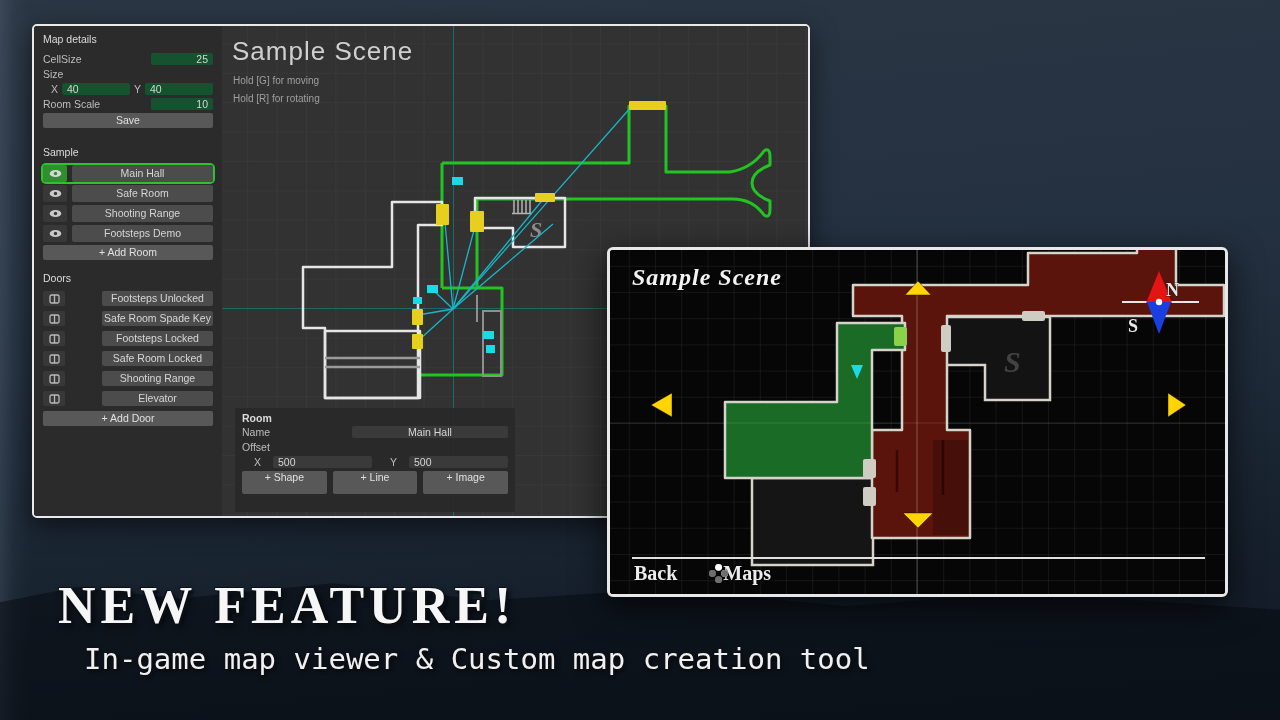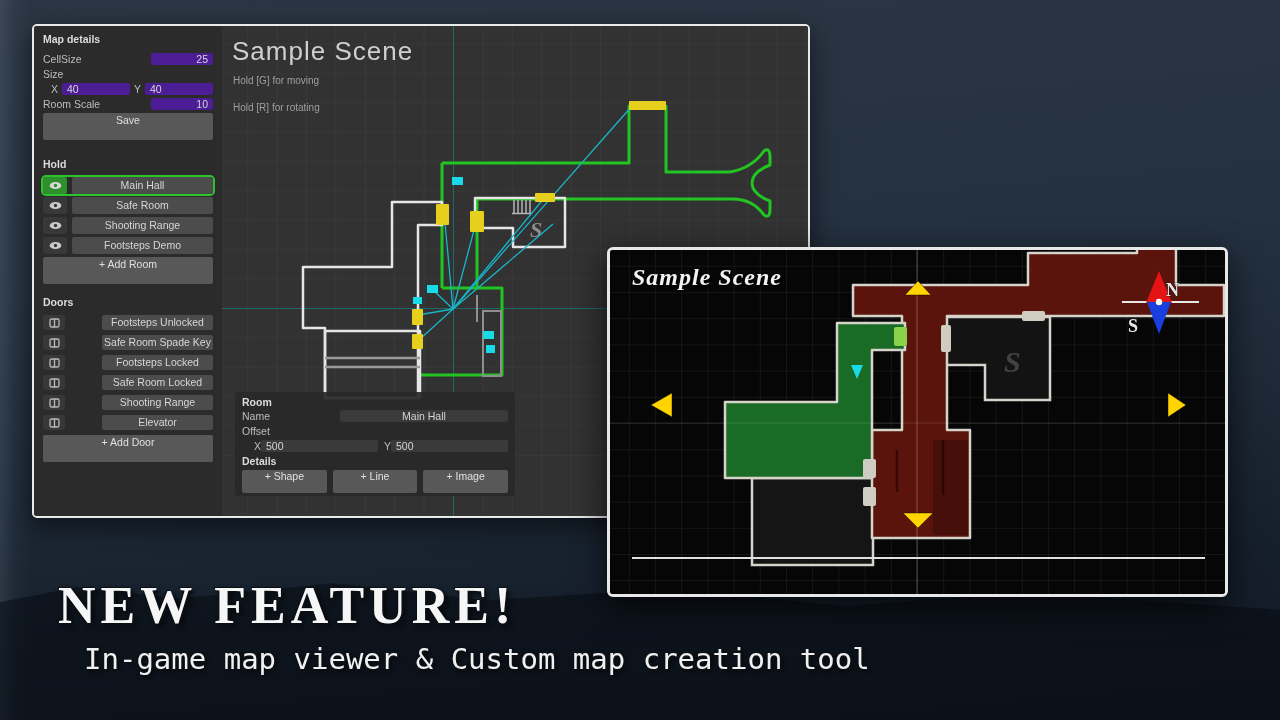--- a/index.html
+++ b/index.html
@@ -16,52 +16,52 @@
     background:rgba(7,11,17,0.55);
     clip-path:polygon(0 38%,6% 30%,14% 36%,26% 28%,38% 37%,52% 31%,66% 40%,80% 33%,100% 42%,100% 100%,0 100%);
     pointer-events:none;}
 
   
   .editor-win{ position:absolute; left:32px; top:24px; width:778px; height:494px;
     background:#2e2e2e; border:2px solid #e9e9e9; border-radius:5px;
     box-shadow:0 8px 26px rgba(0,0,0,0.55); overflow:hidden;}
   .sidebar{ position:absolute; left:0; top:0; width:188px; height:100%;
     background:#2b2b2b; padding:5px 9px; font-size:10.5px; color:#c9c9c9;}
-  .sb-h{ font-weight:bold; color:#dcdcdc; margin:2px 0 7px; }
+  .sb-h{ font-weight:normal; color:#dcdcdc; margin:2px 0 7px; }
   .frow{ display:flex; align-items:center; height:13px; margin-bottom:2px; }
   .frow .lab{ flex:1; color:#bdbdbd; }
-  .fbox{ background:#4c1d95; border-radius:2px; height:12px; line-height:12px; padding:0 5px; color:#d6d6d6;}
+  .fbox{ background:#14532d; border-radius:2px; height:12px; line-height:12px; padding:0 5px; color:#d6d6d6;}
   .fbox.right{ width:62px; text-align:right; }
   .xy{ display:flex; align-items:center; gap:4px; height:13px; margin-bottom:2px; padding-left:8px;}
   .xy .axis{ color:#bdbdbd; }
   .xy .fbox{ flex:1; }
   .btn{ background:#585858; color:#e0e0e0; border-radius:2px; text-align:center;
-    height:27px; line-height:15px; font-size:10.5px; cursor:default;}
+    height:15px; line-height:15px; font-size:10.5px; cursor:default;}
   .btn.full{ margin-top:3px; }
   .list-row{ display:flex; gap:5px; margin-bottom:3px; height:17px; align-items:stretch;}
   .list-row .ic{ width:24px; background:#383838; border-radius:2px; display:flex; align-items:center; justify-content:center;}
   .list-row .rlabel{ flex:1; background:#4c4c4c; border-radius:2px; text-align:center; line-height:17px; color:#d6d6d6;}
   .list-row.sel{ box-shadow:0 0 0 2px #2ec22e; border-radius:3px;}
   .list-row.sel .ic{ background:#2f8f2f; }
   .door-row{ height:15px; margin-bottom:5px;}
   .door-row .rlabel{ line-height:15px;margin-left:32px;}
   .door-row .ic{ width:22px; }
   .rooms-h{ margin-top:18px; }
   .doors-h{ margin-top:12px; }
 
   .canvas{ position:absolute; left:188px; top:0; right:0; bottom:0; background:#323232;}
   .canvas svg{ position:absolute; inset:0; width:100%; height:100%; }
   .scene-title{ position:absolute; left:10px; top:10px; font-size:26px; letter-spacing:1px; color:#cfcfcf;}
   .hint{ position:absolute; left:11px; font-size:10px; color:#9f9f9f; }
-  .hint.h1{ top:49px;text-align:right; } .hint.h2{ top:67px;margin-top:9px; }
-
-  .room-panel{ position:absolute; left:13px; top:366px; width:280px; height:104px;
+  .hint.h1{ top:49px;text-align:right; } .hint.h2{ top:67px; }
+
+  .room-panel{ position:absolute; left:13px; top:382px; width:280px; height:104px;
     background:rgba(40,40,40,0.92); border-radius:3px; padding:4px 7px; font-size:10.5px; color:#bdbdbd;}
   .rp-h{ font-weight:bold; color:#dcdcdc; height:13px; }
-  .rp-row{ display:flex; align-items:center; height:14px; margin-bottom:1px; gap:0;}
+  .rp-row{ display:flex; align-items:center; height:14px; margin-bottom:1px; gap:12px;}
   .rp-row .rlab{ color:#bdbdbd; }
   .rp-row .rfield{ background:#3a3a3a; border-radius:2px; height:12px; line-height:12px; flex:1; padding:0 5px; color:#d6d6d6;}
   .rp-buttons{ display:flex; gap:6px; margin-top:2px; }
   .rp-buttons .btn{ flex:1; height:23px; line-height:13px; }
 
   
   .viewer-win{ position:absolute; left:607px; top:247px; width:621px; height:350px;
     background:#060606; border:3px solid #e8e8e8; border-radius:6px;
     box-shadow:0 10px 34px rgba(0,0,0,0.7); overflow:hidden;}
   .viewer-win svg{ position:absolute; inset:0; width:100%; height:100%; }
@@ -174,23 +174,20 @@
       </div>
       <div class="rp-row">
         <span class="rlab">Offset</span>
       </div>
       <div class="rp-row" style="padding-left:12px">
         <span class="rlab">X</span>
         <span class="rfield">500</span>
         <span class="rlab" style="margin-left:6px">Y</span>
         <span class="rfield">500</span>
       </div>
-      <div class="rp-row">
-        <span class="rlab" style="font-weight:bold;color:#dcdcdc">Details</span>
-      </div>
       <div class="rp-buttons">
         <div class="btn">+ Shape</div>
         <div class="btn">+ Line</div>
         <div class="btn">+ Image</div>
       </div>
     </div>
   </div>
 
   <div class="sidebar">
     <div class="sb-h">Map details</div>
@@ -206,21 +203,21 @@
       <span class="fbox">40</span>
       <span class="axis">Y</span>
       <span class="fbox">40</span>
     </div>
     <div class="frow">
       <span class="lab">Room Scale</span>
       <span class="fbox right">10</span>
     </div>
     <div class="btn full">Save</div>
 
-    <div class="sb-h rooms-h">Hold</div>
+    <div class="sb-h rooms-h">Sample</div>
 
     <div class="list-row sel">
       <span class="ic">
         <svg width="13" height="9" viewBox="0 0 13 9">
             <ellipse cx="6.5" cy="4.5" rx="5.8" ry="3.6" fill="#d6d6d6"></ellipse>
             <circle cx="6.5" cy="4.5" r="1.7" fill="#2f8f2f"></circle>
           </svg>
       </span>
       <span class="rlabel">Main Hall</span>
     </div>
@@ -363,16 +360,36 @@
       <circle cx="1159" cy="302" r="3.2" fill="#ffffff"></circle>
       <text x="1166" y="296" font-family="Liberation Serif, serif" font-weight="bold" font-size="18" fill="#e8e8e8" stroke="#000" stroke-width="0.6" paint-order="stroke">N</text>
       <text x="1128" y="332" font-family="Liberation Serif, serif" font-weight="bold" font-size="18" fill="#e8e8e8" stroke="#000" stroke-width="0.6" paint-order="stroke">S</text>
     </g>
 
     <line x1="632" y1="558" x2="1205" y2="558" stroke="#e0e0e0" stroke-width="2"></line>
   </svg>
 
   <div class="viewer-title">Sample Scene</div>
 
+  <div class="viewer-bar">
+    <div class="vbtn">
+      <svg width="20" height="20" viewBox="0 0 18 18">
+        <circle cx="9" cy="4.2" r="2.7" fill="#6e6e6e"></circle>
+          <circle cx="4.2" cy="9" r="2.7" fill="#6e6e6e"></circle>
+        <circle cx="13.8" cy="9" r="2.7" fill="#ffffff"></circle>
+          <circle cx="9" cy="13.8" r="2.7" fill="#6e6e6e"></circle>
+      </svg>
+      <span class="vlabel">Back</span>
+    </div>
+    <div class="vbtn">
+      <svg width="20" height="20" viewBox="0 0 18 18">
+        <circle cx="9" cy="4.2" r="2.7" fill="#ffffff"></circle>
+          <circle cx="4.2" cy="9" r="2.7" fill="#6e6e6e"></circle>
+        <circle cx="13.8" cy="9" r="2.7" fill="#6e6e6e"></circle>
+          <circle cx="9" cy="13.8" r="2.7" fill="#6e6e6e"></circle>
+      </svg>
+      <span class="vlabel">Maps</span>
+    </div>
+  </div>
 </div>
 
 <div class="headline">NEW FEATURE!</div>
 <div class="subtitle">In-game map viewer &amp; Custom map creation tool</div>
 
 </body></html>

